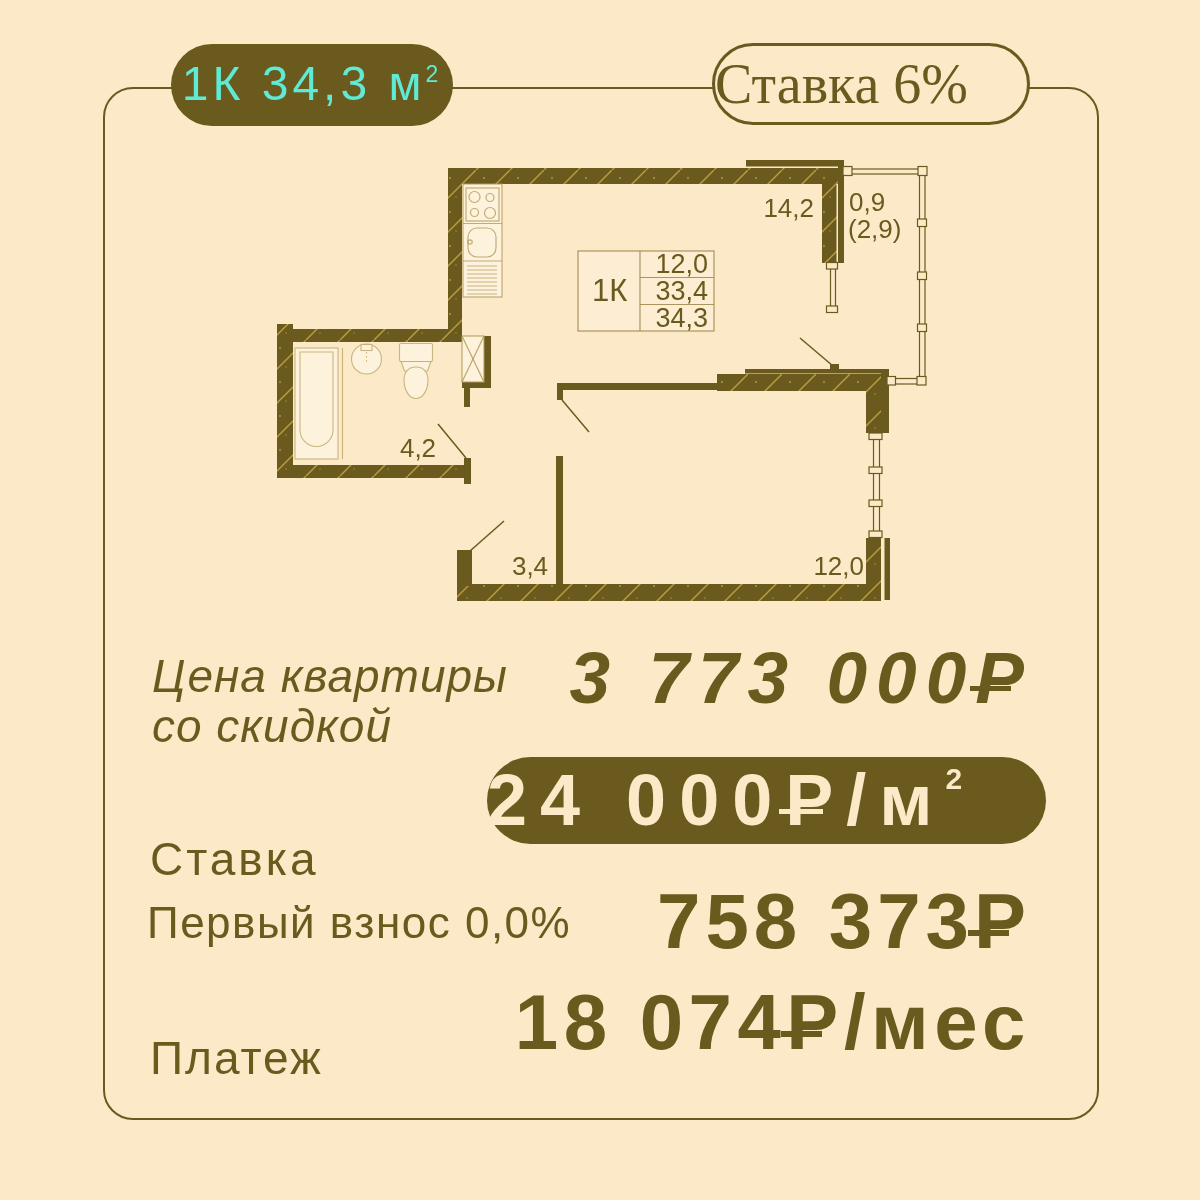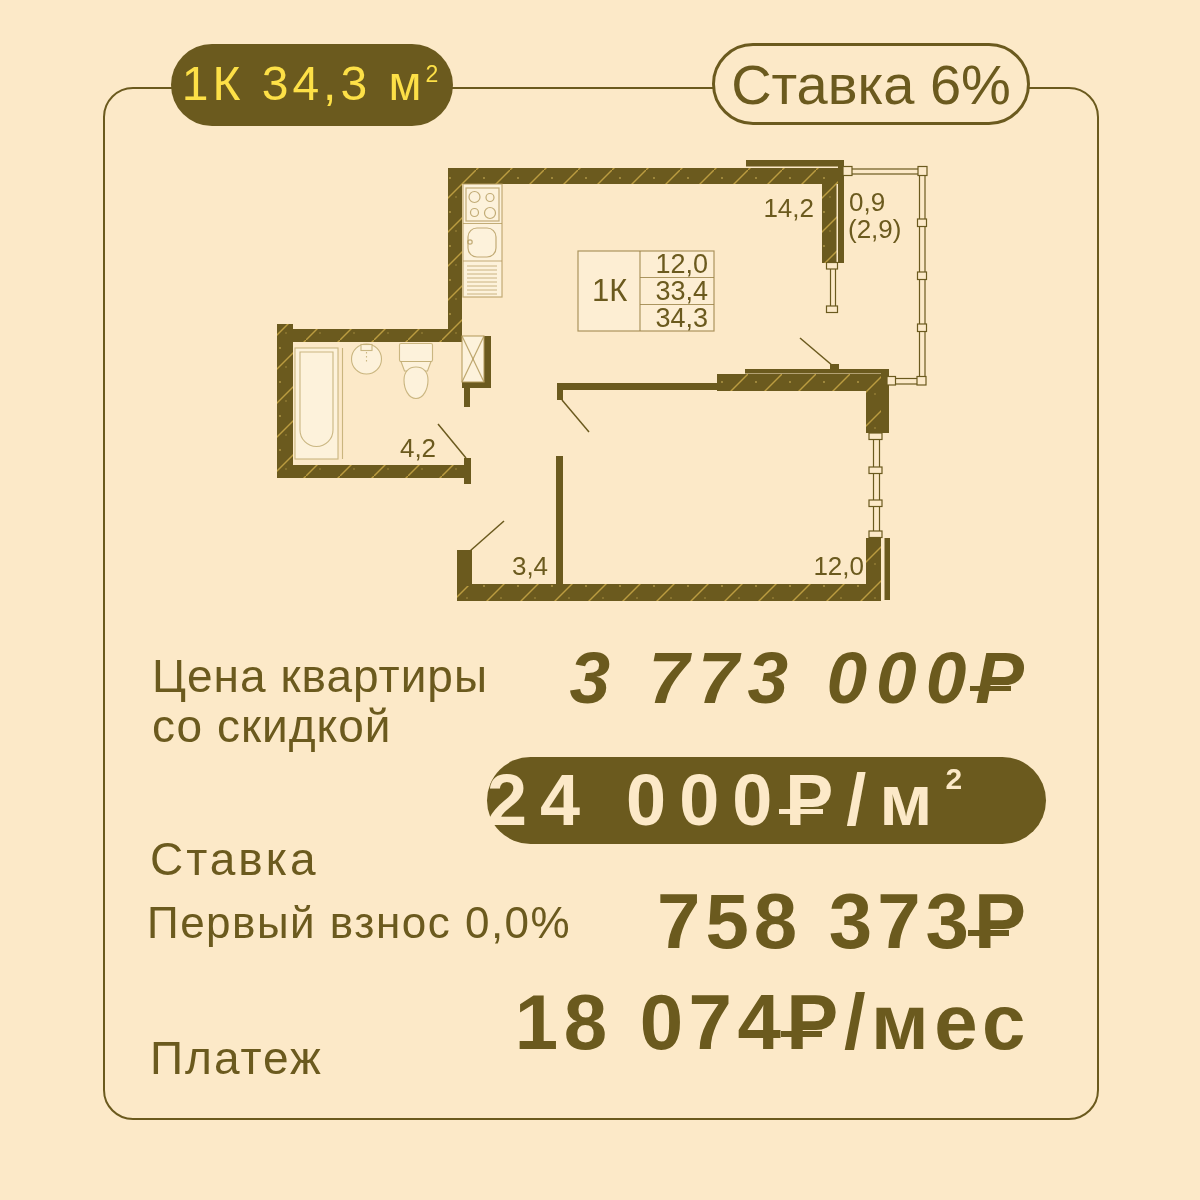--- a/index.html
+++ b/index.html
@@ -188,25 +188,25 @@
 
 <text x="848" y="238" font-size="26" fill="#6b5a1e">(2,9)</text>
 
 <text x="418" y="457" font-size="26" fill="#6b5a1e" text-anchor="middle">4,2</text>
 
 <text x="530" y="575" font-size="26" fill="#6b5a1e" text-anchor="middle">3,4</text>
 
 <text x="864" y="575" font-size="26" fill="#6b5a1e" text-anchor="end">12,0</text>
 </svg>
 
-<div class="abs" style="left:171px;top:44px;width:282px;height:82px;border-radius:41px;background:#6b5a1e;color:#fde047;font-size:48px;line-height:80px;text-align:center;letter-spacing:4px;">1К 34,3 м<span class="sup" style="font-size:23px;vertical-align:18px;">2</span></div>
-
-<div class="abs" style="left:712px;top:43px;width:318px;height:82px;border-radius:41px;background:#fce9c8;border:3px solid #6b5a1e;box-sizing:border-box;font-size:56px;line-height:77px;text-align:center;">Ставка 6%</div>
-
-<div class="abs" style="left:152px;top:651px;font-size:46px;line-height:50px;letter-spacing:1px;">Цена квартиры<br>со скидкой</div>
+<div class="abs" style="left:171px;top:44px;width:282px;height:82px;border-radius:41px;background:#6b5a1e;color:#5eead4;font-size:48px;line-height:80px;text-align:center;letter-spacing:4px;">1К 34,3 м<span class="sup" style="font-size:23px;vertical-align:18px;">2</span></div>
+
+<div class="abs" style="left:712px;top:43px;width:318px;height:82px;border-radius:41px;background:#fce9c8;border:3px solid #6b5a1e;box-sizing:border-box;font-size:56px;line-height:77px;text-align:left;font-family:Liberation Serif, serif;">Ставка 6%</div>
+
+<div class="abs" style="left:152px;top:651px;font-size:46px;line-height:50px;letter-spacing:1px;font-style:italic;">Цена квартиры<br>со скидкой</div>
 
 <div class="abs" style="right:167px;top:636px;font-size:73px;font-weight:bold;letter-spacing:9px;font-style:italic;">3 773 000<span class="rub">Р<i></i></span></div>
 
 <div class="abs" style="left:487px;top:757px;width:559px;height:87px;border-radius:44px;background:#6b5a1e;color:#fce9c8;font-size:72px;font-weight:bold;line-height:87px;letter-spacing:13px;">24 000<span class="rub">Р<i></i></span>/м<span class="sup" style="font-size:30px;vertical-align:36px;">2</span></div>
 
 <div class="abs" style="left:150px;top:832px;font-size:46px;letter-spacing:3px;">Ставка</div>
 
 <div class="abs" style="left:147px;top:898px;font-size:44px;letter-spacing:1.5px;">Первый взнос 0,0%</div>
 
 <div class="abs" style="right:169px;top:876px;font-size:78px;font-weight:bold;letter-spacing:5px;">758 373<span class="rub">Р<i></i></span></div>

